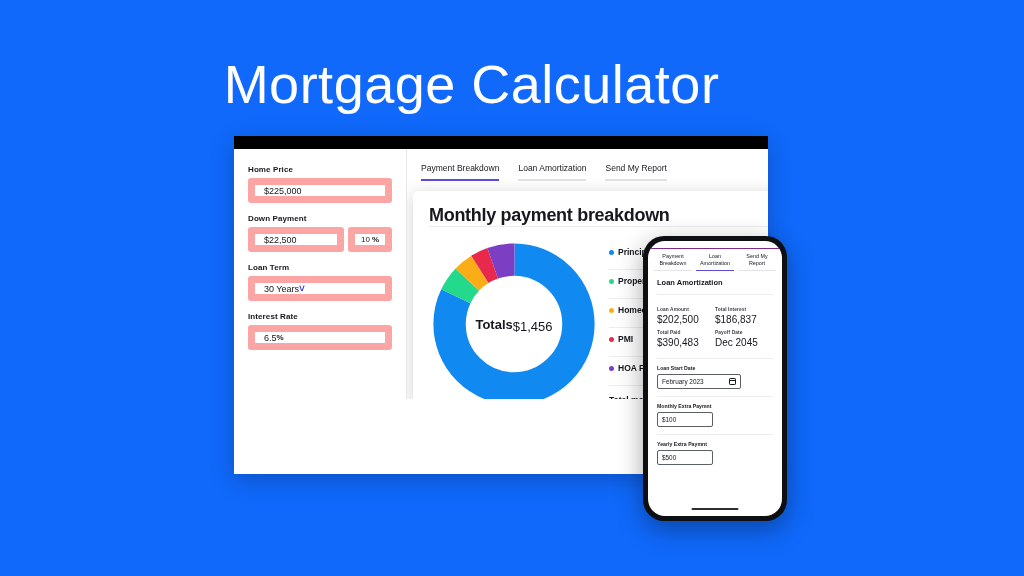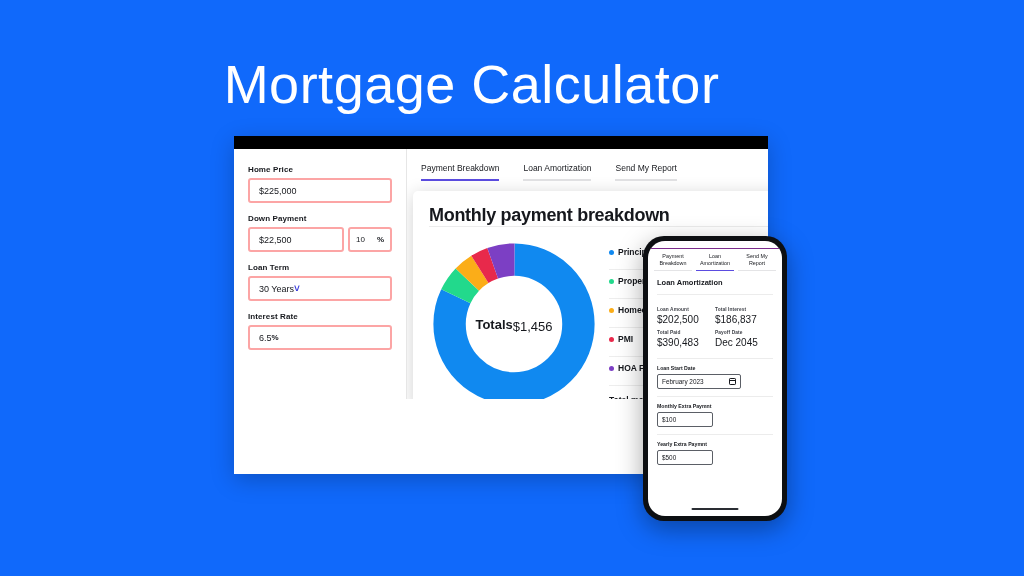--- a/index.html
+++ b/index.html
@@ -58,21 +58,21 @@
   }
   .field { margin-bottom: 11px; }
   .field-label {
     font-size: 8px;
     font-weight: bold;
     color: #16181d;
     margin-bottom: 4px;
     letter-spacing: .1px;
   }
   .input-box {
-    border: 2px solid #fca5a5;
+    border: 7px solid #fca5a5;
     border-radius: 3px;
     height: 25px;
     display: flex;
     align-items: center;
     padding: 0 9px;
     font-size: 9px;
     color: #16181d;
     background: #fff;
   }
   .input-row { display: flex; gap: 4px; }
@@ -96,21 +96,21 @@
   
   #results-panel {
     flex: 1 1 auto;
     position: relative;
     padding: 14px 0 0 0;
     background: #ffffff;
     overflow: hidden;
   }
   #tabs {
     display: flex;
-    gap: 24px;
+    gap: 19px;
     padding-left: 14px;
     font-size: 8.5px;
     color: #16181d;
   }
   .tab {
     padding-bottom: 6px;
     border-bottom: 2px solid #e2e2e4;
     white-space: nowrap;
   }
   .tab.active {

